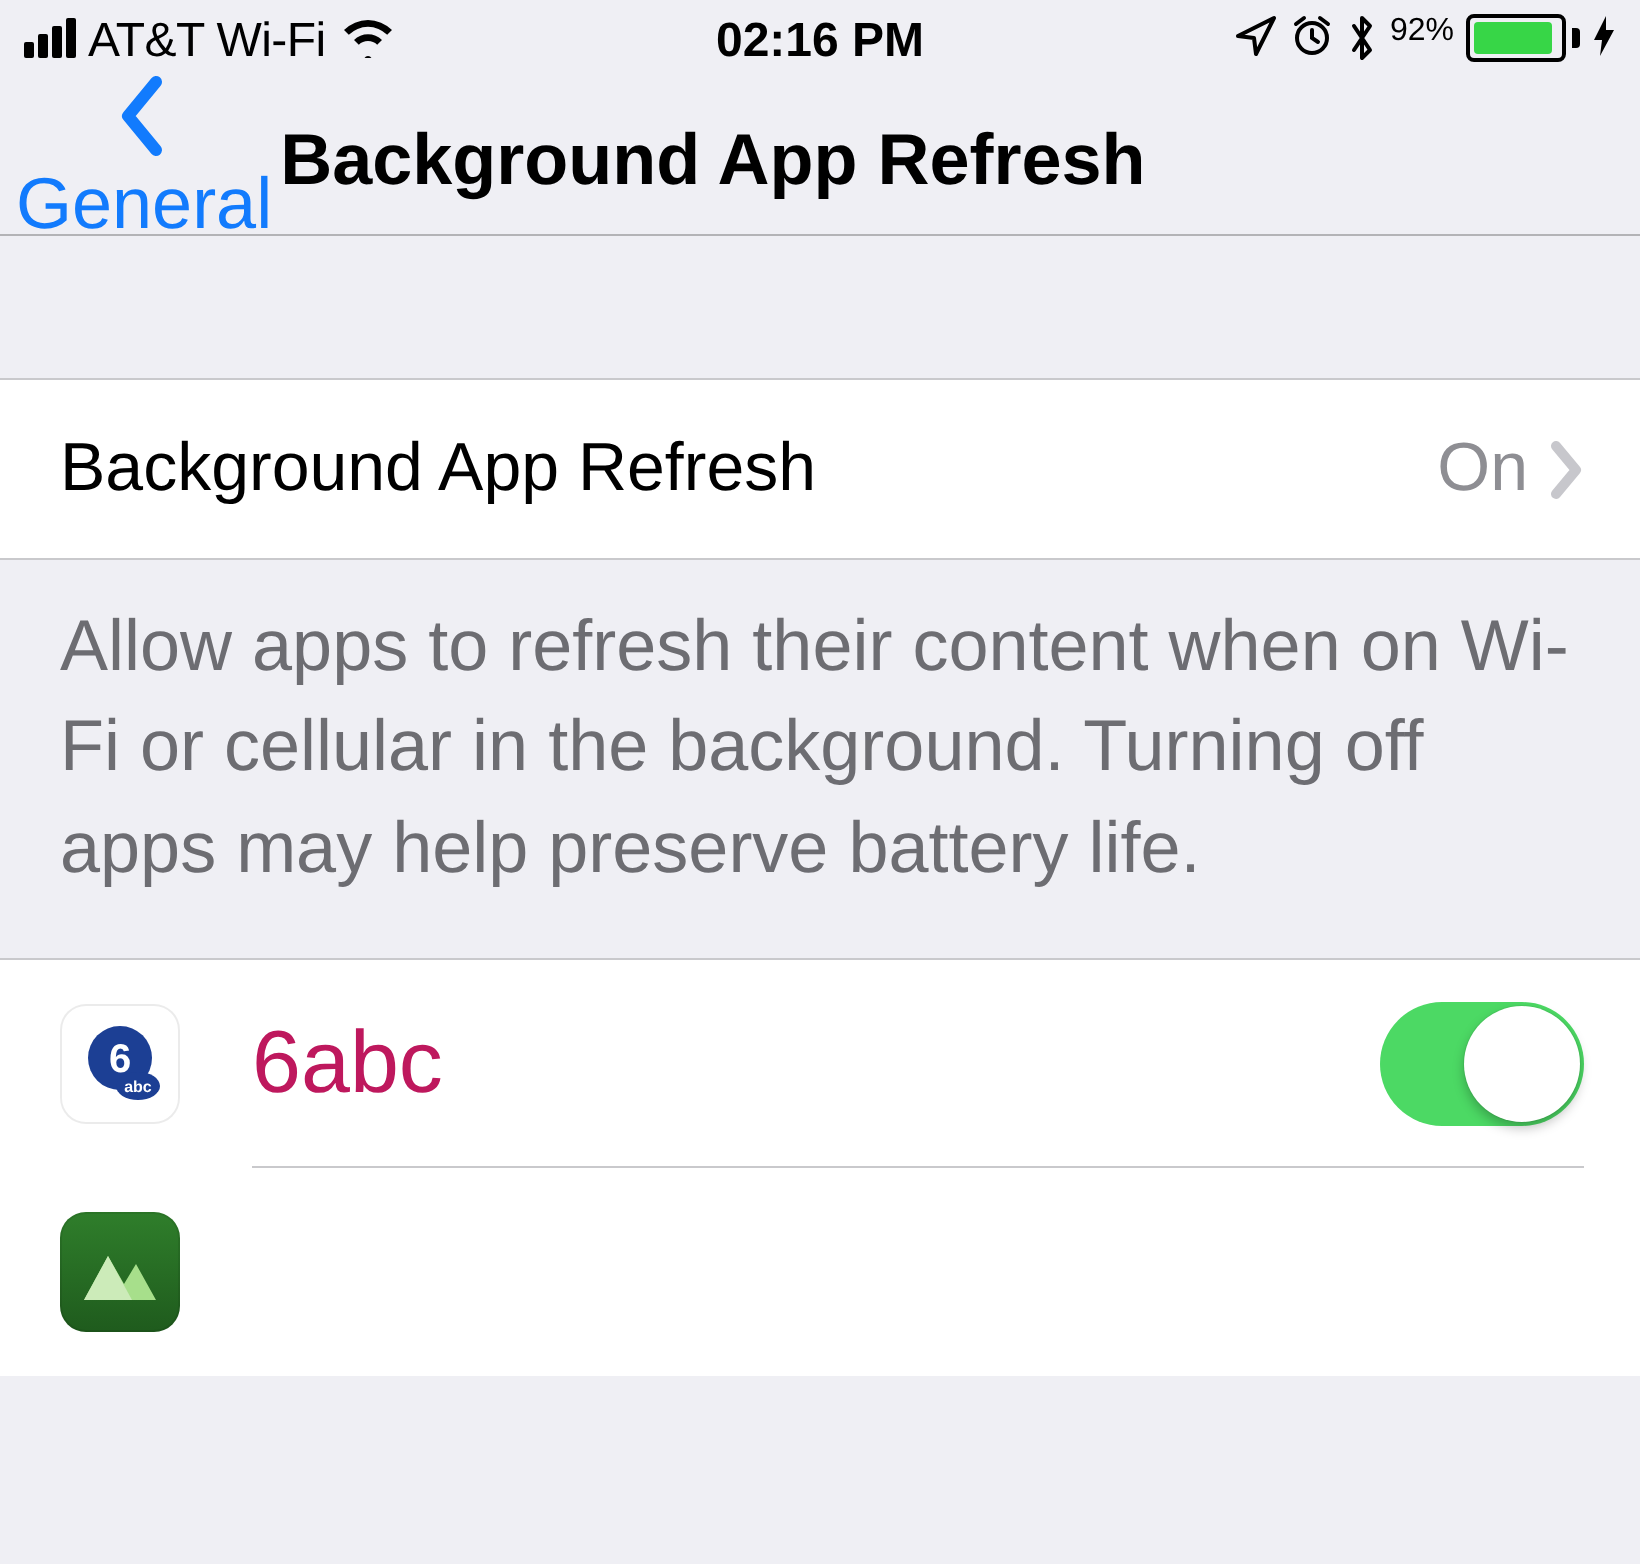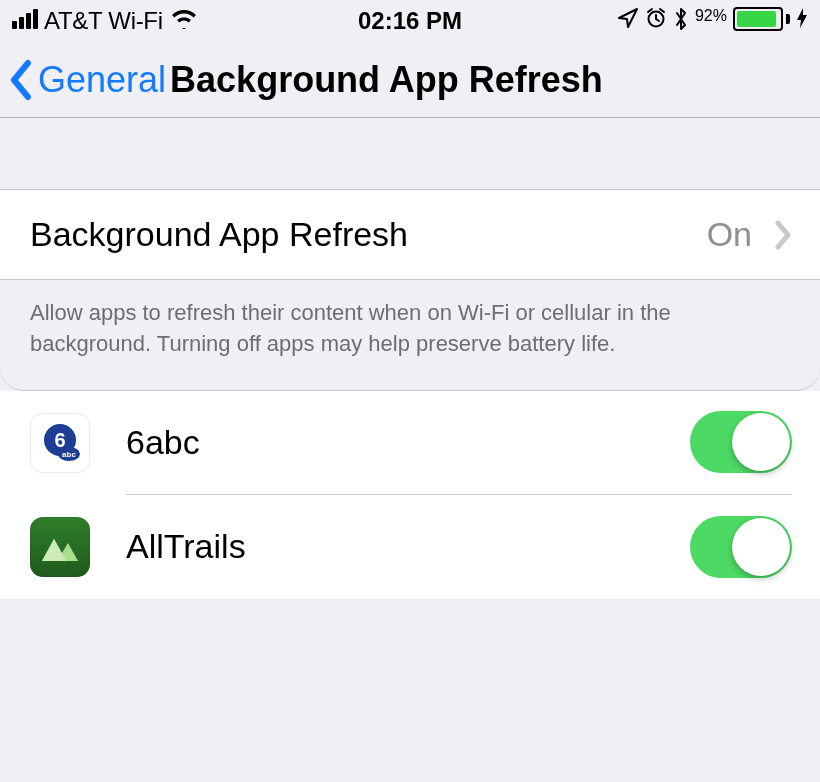--- a/index.html
+++ b/index.html
@@ -88,20 +88,21 @@
       align-items: center;
       padding: 0 8px;
       border-bottom: 1px solid #b3b3b6;
     }
     .back-button {
       display: flex;
       align-items: center;
       color: #127bfd;
       font-size: 36px;
       gap: 2px;
+      flex-direction: column;
     }
     .back-chevron svg { display:block; }
     .back-label { font-weight: 400; }
     .nav-title {
       font-size: 36px;
       font-weight: 700;
       color: #000;
       margin-left: 4px;
     }
     
@@ -116,30 +117,29 @@
       min-height: 90px;
       padding: 0 28px 0 30px;
       font-size: 34px;
       color: #000;
       border-bottom: 1px solid #c9c9cc;
     }
     .row-label { flex: 1; font-weight:400; }
     .row-value {
       color: #8e8e93;
       font-size: 34px;
-      margin-right: 22px;
+      margin-right: 10px;
     }
     .chevron-right svg { display:block; }
     .section-footer {
       padding: 18px 30px 30px;
       color: #6d6d72;
-      font-size: 22px;
+      font-size: 36px;
       line-height: 1.4;
       border-bottom: 1px solid #c9c9cc;
-      border-radius: 24px;
     }
     
     .app-list { background:#fff; }
     .app-row {
       display:flex;
       align-items:center;
       padding: 0 28px 0 30px;
       min-height: 104px;
     }
     .app-icon {
@@ -155,22 +155,22 @@
     }
     .app-row-content {
       flex:1;
       display:flex;
       align-items:center;
       height:104px;
       border-bottom: 1px solid #c9c9cc;
     }
     .app-row:last-child .app-row-content { border-bottom: none; }
     .app-name {
-      font-size: 34px;
-      color: #000000;
+      font-size: 44px;
+      color: #be185d;
       flex:1;
     }
     
     .toggle {
       width: 102px;
       height: 62px;
       border-radius: 31px;
       position: relative;
       background: #4cd964;
     }
@@ -287,21 +287,15 @@
   </div>
 
 
   <div class="app-row">
     <div class="app-icon icon-alltrails">
       <svg width="48" height="48" viewBox="0 0 48 48">
         <path d="M6 38 L18 16 L26 30 L32 20 L42 38 Z" fill="#a7df8b"></path>
         <path d="M6 38 L18 16 L30 38 Z" fill="#ccebb9"></path>
       </svg>
     </div>
-    <div class="app-row-content">
-      <span class="app-name">AllTrails</span>
-      <div class="toggle">
-          <div class="toggle-knob"></div>
-        </div>
-    </div>
   </div>
 
 </div>
 
 </body></html>

